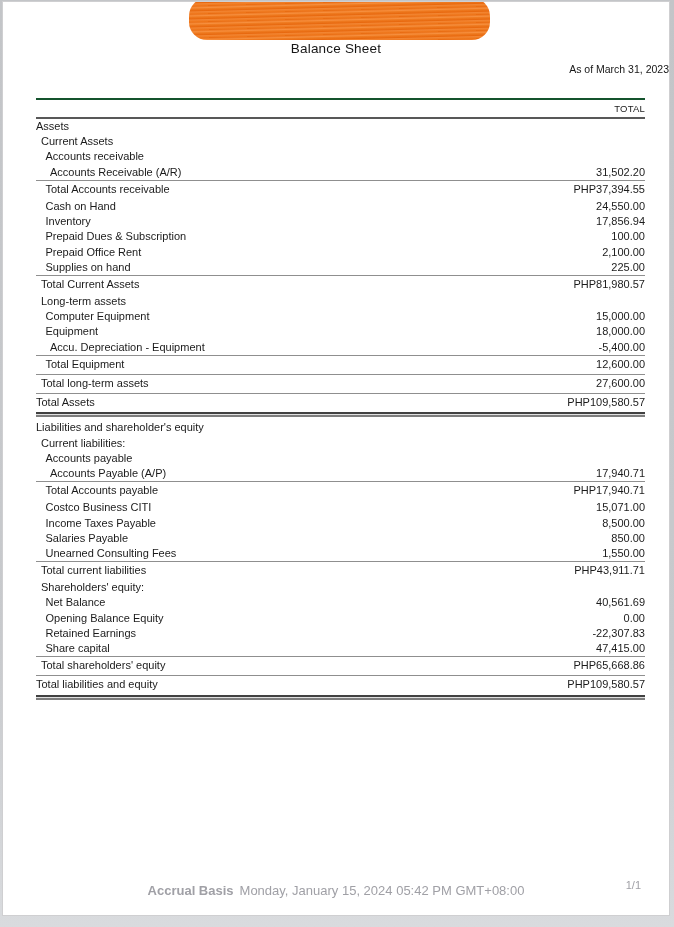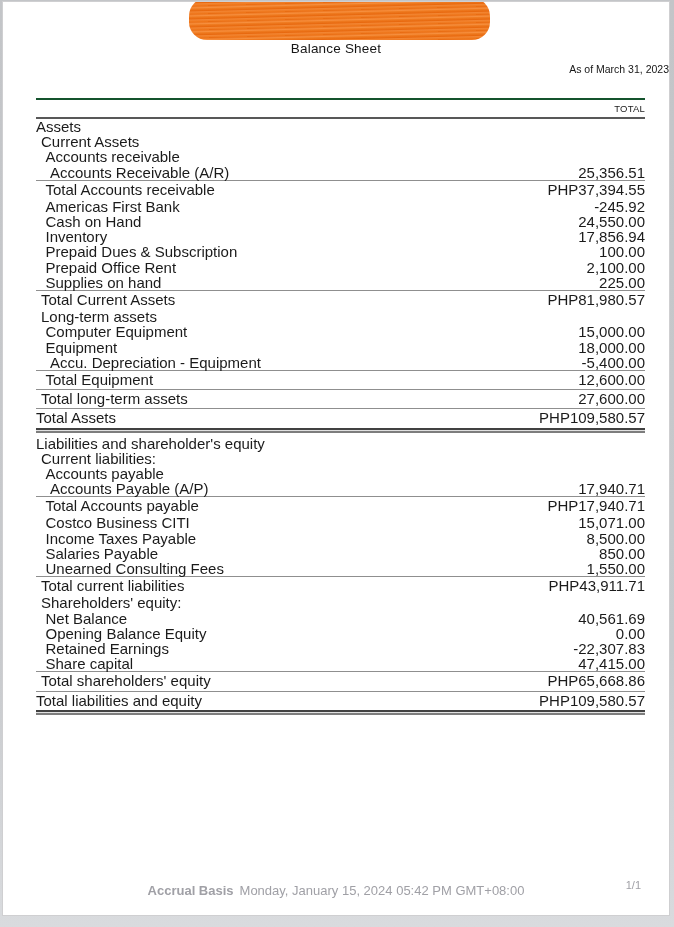--- a/index.html
+++ b/index.html
@@ -31,22 +31,22 @@
   }
   .report-table {
     position: absolute; top: 96px; left: 33px; width: 609px;
   }
   .table-header {
     display: flex; justify-content: flex-end; align-items: center;
     border-top: 2px solid #14532d; border-bottom: 2px solid #585858;
     height: 17px; font-size: 9.5px; color: #1b1b1b; letter-spacing: 0.2px;
   }
   .row {
-    display: flex; justify-content: space-between; align-items: flex-end;
-    height: 15.2px; line-height: 15.2px; font-size: 15px; color: #1b1b1b;
+    display: flex; justify-content: space-between; align-items: flex-start;
+    height: 15.2px; line-height: 15.2px; font-size: 11px; color: #1b1b1b;
     white-space: nowrap;
   }
   .row .cell-value { text-align: right; }
   .type-total { font-weight: 400; border-top: 1px solid #8f8f8f; padding-top: 1px; margin-bottom: 2px; }
   .indent-1 .cell-label { padding-left: 5px; }
   .indent-2 .cell-label { padding-left: 9.5px; }
   .indent-3 .cell-label { padding-left: 14px; }
   .rule-double {
     height: 1px; background: #e0e0e0;
     border-top: 2px solid #414141; border-bottom: 2px solid #7d7d7d;
@@ -84,31 +84,27 @@
         <div class="row indent-1 type-section">
     <span class="cell-label">Current Assets</span>
     <span class="cell-value"></span>
   </div>
         <div class="row indent-2 type-section">
     <span class="cell-label">Accounts receivable</span>
     <span class="cell-value"></span>
   </div>
         <div class="row indent-3 type-item">
     <span class="cell-label">Accounts Receivable (A/R)</span>
-    <span class="cell-value">25,356.51</span>
+    <span class="cell-value">31,502.20</span>
   </div>
         <div class="row indent-2 type-total">
     <span class="cell-label">Total Accounts receivable</span>
     <span class="cell-value">PHP37,394.55</span>
   </div>
         <div class="row indent-2 type-item">
-    <span class="cell-label">Americas First Bank</span>
-    <span class="cell-value">-245.92</span>
-  </div>
-        <div class="row indent-2 type-item">
     <span class="cell-label">Cash on Hand</span>
     <span class="cell-value">24,550.00</span>
   </div>
         <div class="row indent-2 type-item">
     <span class="cell-label">Inventory</span>
     <span class="cell-value">17,856.94</span>
   </div>
         <div class="row indent-2 type-item">
     <span class="cell-label">Prepaid Dues &amp; Subscription</span>
     <span class="cell-value">100.00</span>

